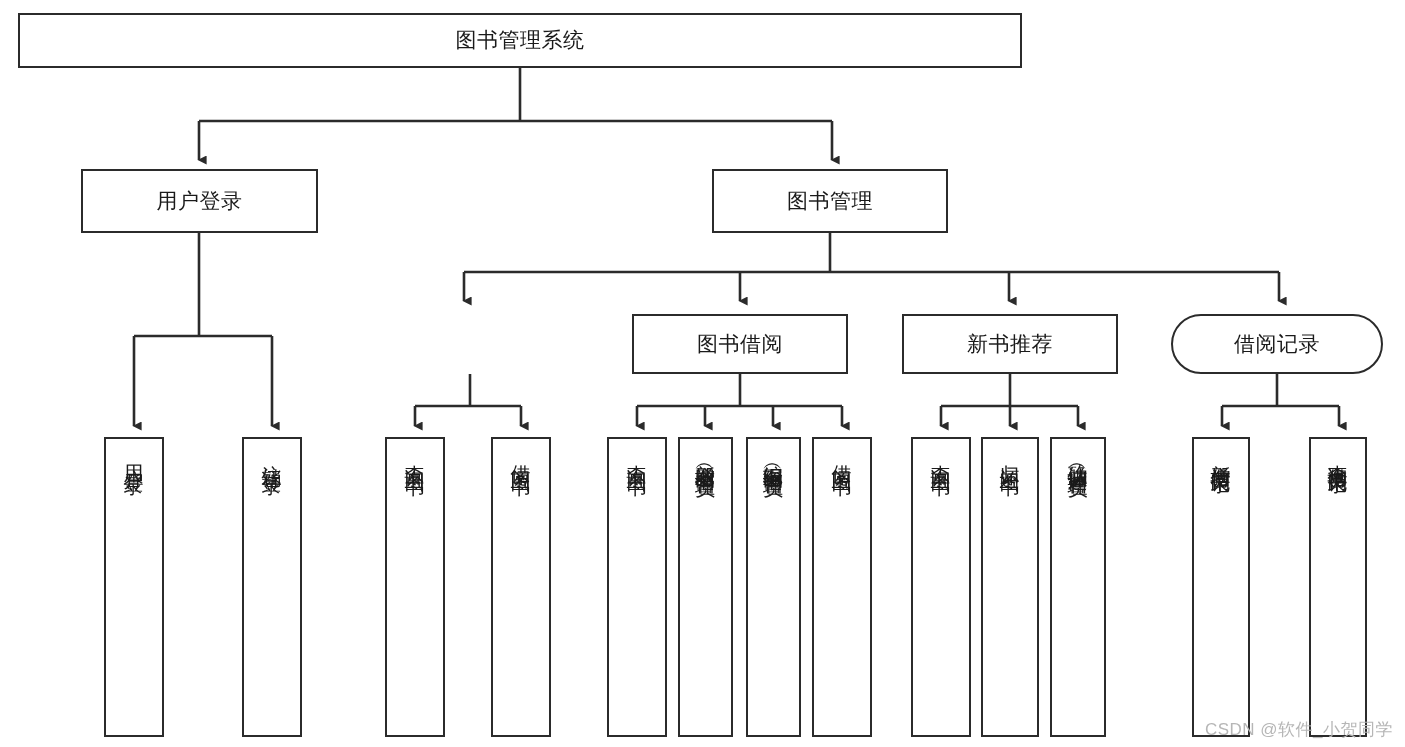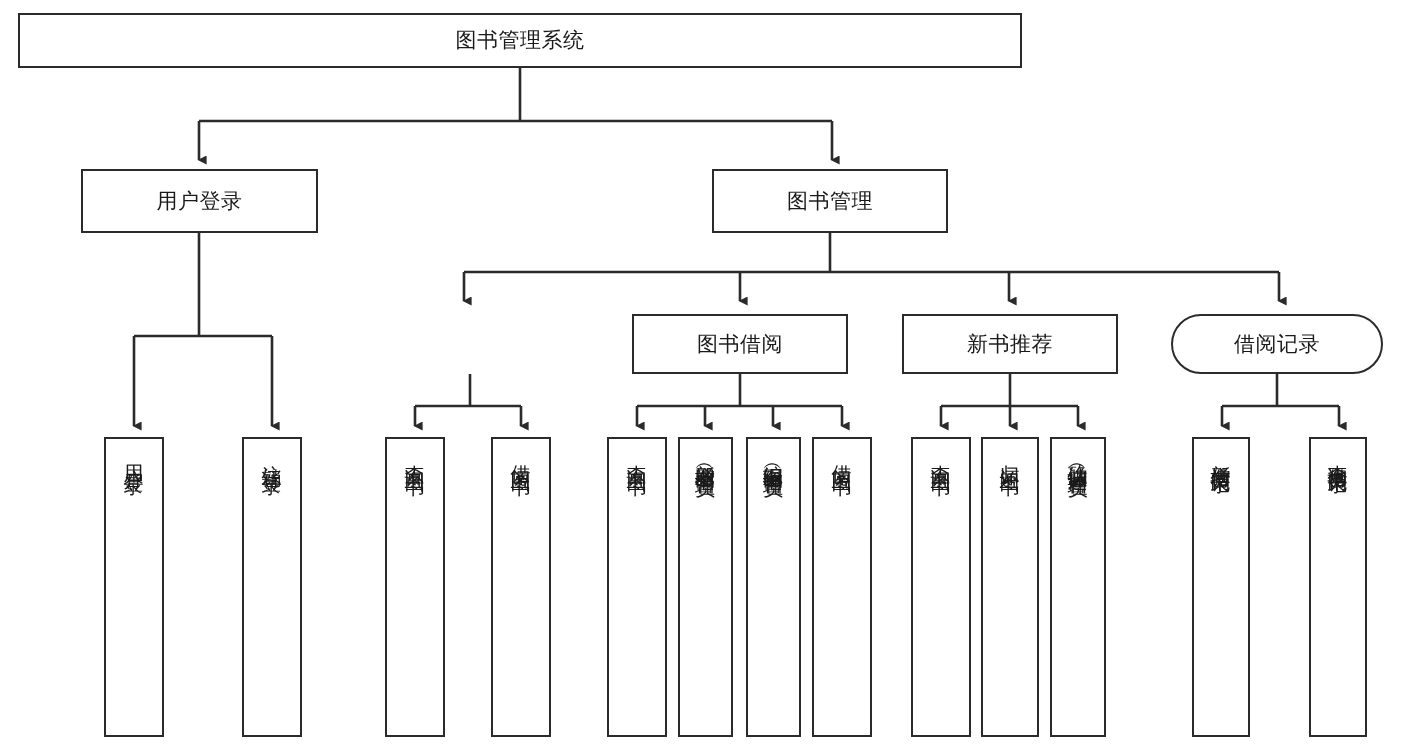--- a/index.html
+++ b/index.html
@@ -179,14 +179,15 @@
     <span class="node-label">确认归还（管理员）</span>
   </div>
 
   <div class="node leaf tall" style="left:1192px; top:437px; width:58px; height:300px;">
     <span class="node-label">新增借阅记录</span>
   </div>
   <div class="node leaf tall" style="left:1309px; top:437px; width:58px; height:300px;">
     <span class="node-label">查询借阅记录</span>
   </div>
 
+  <div class="watermark">CSDN @软件_小贺同学</div>
 
 </div>
 
 </body></html>

